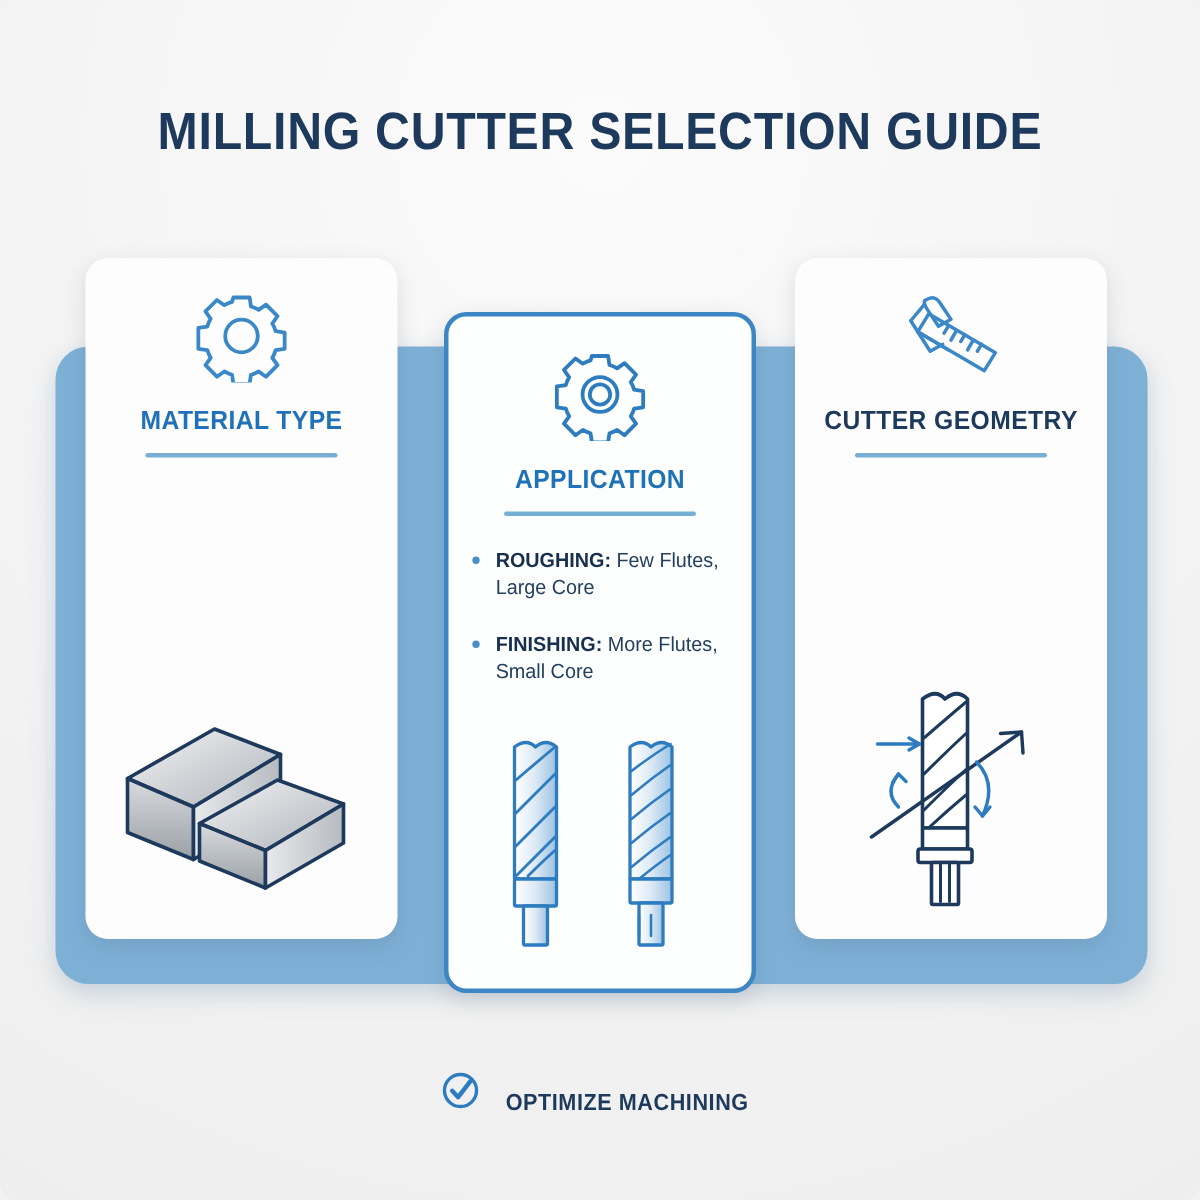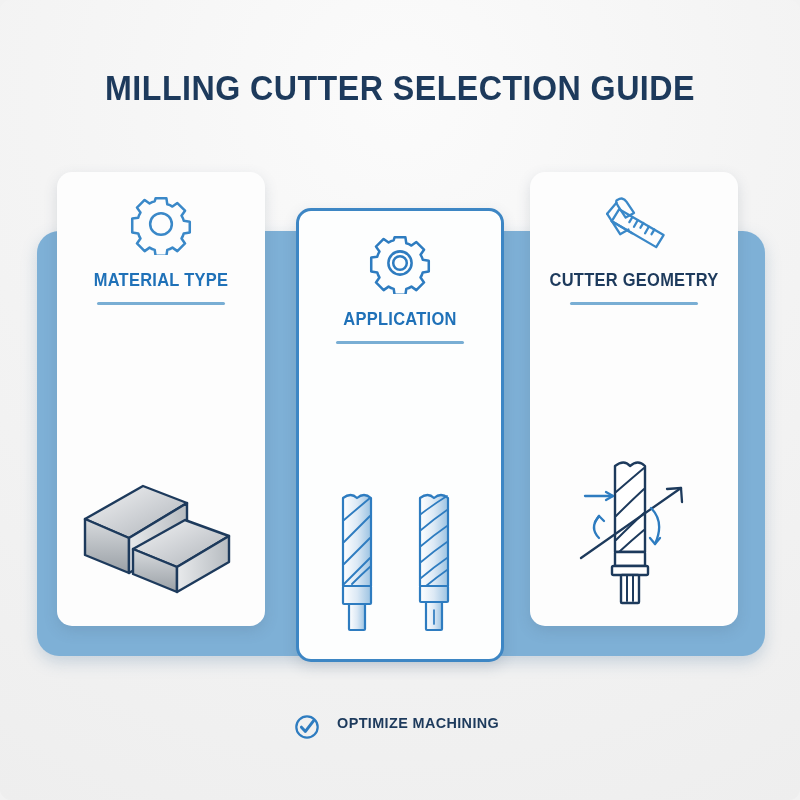--- a/index.html
+++ b/index.html
@@ -99,21 +99,21 @@
 
   
   .illus{
     position:absolute;left:0;bottom:14px;width:100%;
     display:flex;align-items:flex-end;justify-content:center;
   }
 
   
   .footer{
     position:absolute;left:0;top:714px;width:800px;
-    display:flex;align-items:flex-start;justify-content:center;gap:11px;
+    display:flex;align-items:flex-end;justify-content:center;gap:11px;
   }
   .footer-label{
     font-family:"Liberation Sans Narrow","Liberation Sans",sans-serif;
     font-weight:bold;font-size:15.5px;letter-spacing:.4px;
     color:#1d3a5c;transform:scaleX(.93);white-space:nowrap;
   }
 </style>
 </head>
 <body>
 
@@ -170,20 +170,30 @@
     <div class="card c2">
       <div class="icon-wrap">
         <svg width="62" height="62" viewBox="0 0 64 64">
           <path d="M26.4 5.5h11.2l.9 6.2c1.9.5 3.7 1.3 5.3 2.3l5.1-3.6 7.9 7.9-3.6 5.1c1 1.6 1.8 3.4 2.3 5.3l6.2.9v11.2l-6.2.9c-.5 1.9-1.3 3.7-2.3 5.3l3.6 5.1-7.9 7.9-5.1-3.6c-1.6 1-3.4 1.8-5.3 2.3l-.9 6.2H26.4l-.9-6.2c-1.9-.5-3.7-1.3-5.3-2.3l-5.1 3.6-7.9-7.9 3.6-5.1c-1-1.6-1.8-3.4-2.3-5.3l-6.2-.9V26.4l6.2-.9c.5-1.9 1.3-3.7 2.3-5.3l-3.6-5.1 7.9-7.9 5.1 3.6c1.6-1 3.4-1.8 5.3-2.3z" fill="none" stroke="#2e7cc0" stroke-width="2.6" stroke-linejoin="round"></path>
           <circle cx="32" cy="32" r="12" fill="none" stroke="#2e7cc0" stroke-width="2.6"></circle>
           <circle cx="32" cy="32" r="7" fill="none" stroke="#2e7cc0" stroke-width="2.6"></circle>
         </svg>
       </div>
       <div class="card-title">APPLICATION</div>
       <div class="divider"></div>
+      <ul class="bullets">
+        <li>
+          <b>ROUGHING:</b>
+          <span>Few Flutes, Large Core</span>
+        </li>
+        <li>
+          <b>FINISHING:</b>
+          <span>More Flutes, Small Core</span>
+        </li>
+      </ul>
       <div class="illus">
         <svg width="176" height="165" viewBox="0 0 176 165">
           <defs>
             <linearGradient id="flut" x1="0" y1="0" x2="1" y2="0">
               <stop offset="0%" stop-color="#ffffff"></stop>
                 <stop offset="50%" stop-color="#dce9f5"></stop>
                 <stop offset="100%" stop-color="#9cc3e2"></stop>
             </linearGradient>
           </defs>
 

